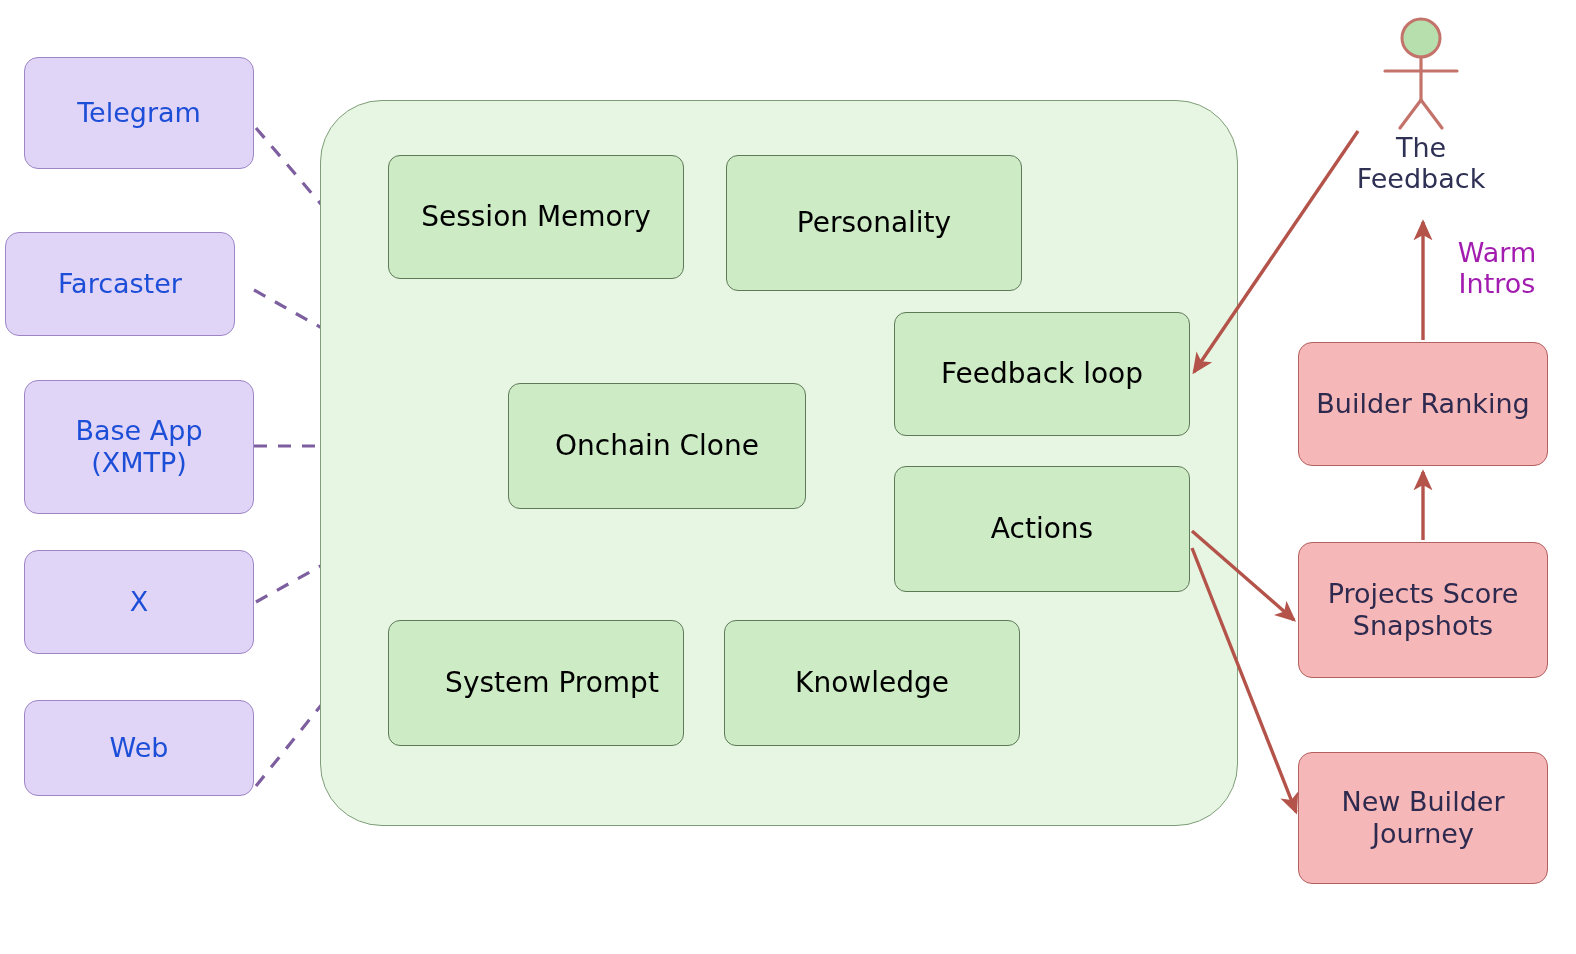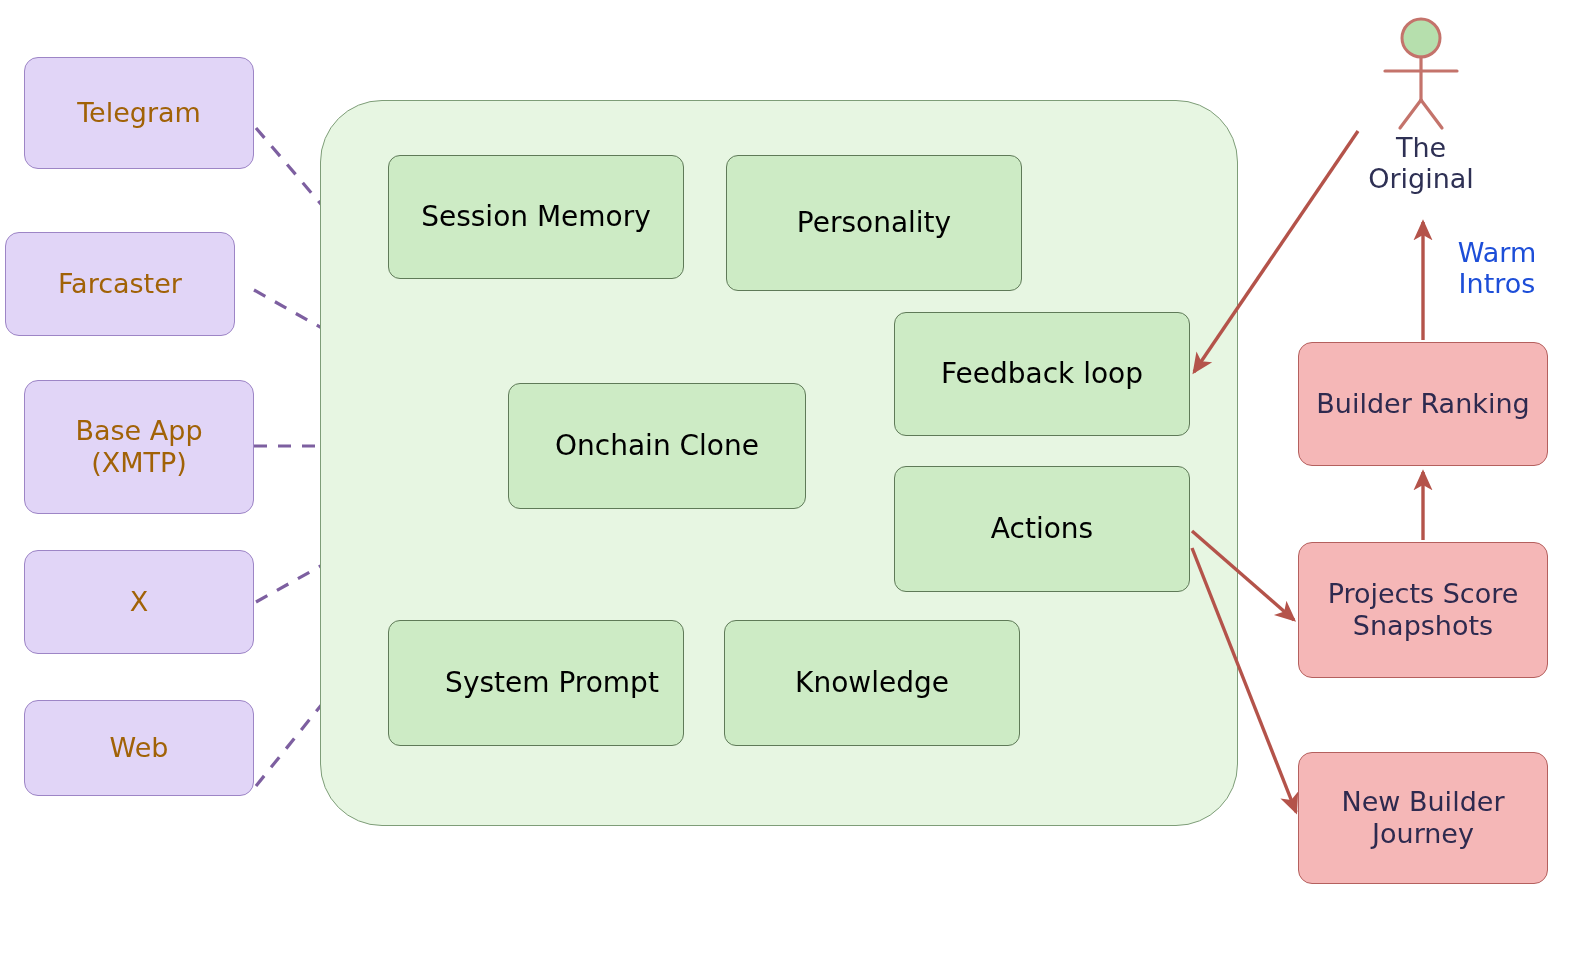--- a/index.html
+++ b/index.html
@@ -22,21 +22,21 @@
     text-align:center;
     border-radius:14px;
     line-height:1.18;
     white-space:pre-line;
   }
 
   
   .purple{
     background:#e1d5f7;
     border:1.4px solid #9d85c6;
-    color:#a16207;
+    color:#1d4ed8;
     font-family:"DejaVu Sans", sans-serif;
     font-size:27px;
   }
 
   
   .container-green{
     position:absolute;
     background:#e7f6e2;
     border:1.3px solid #7e9d78;
     border-radius:62px;
@@ -69,21 +69,21 @@
     text-align:center;
     line-height:1.16;
     white-space:pre-line;
   }
   .label-actor{
     color:#2e3054;
     font-family:"DejaVu Sans", sans-serif;
     font-size:27px;
   }
   .label-edge{
-    color:#1d4ed8;
+    color:#a21caf;
     font-family:"DejaVu Sans", sans-serif;
     font-size:27px;
   }
 
   svg.overlay{position:absolute;left:0;top:0;width:1576px;height:954px;pointer-events:none;}
   svg.under{z-index:1;}
   svg.over{z-index:3;}
   .node,.container-green,.label{z-index:2;}
   .node.green,.node.red,.node.purple{z-index:4;}
   .label{z-index:5;}
@@ -178,18 +178,18 @@
       <g stroke="#c4736b" stroke-width="3.2" fill="none" stroke-linecap="round">
         <line x1="1421" y1="57" x2="1421" y2="100"></line>
         <line x1="1385" y1="71" x2="1457" y2="71"></line>
         <line x1="1421" y1="100" x2="1400" y2="128"></line>
         <line x1="1421" y1="100" x2="1442" y2="128"></line>
       </g>
     </g>
   </svg>
 
   <div class="label label-actor" style="left:1341px; top:132px; width:160px;">The
-Original</div>
+Feedback</div>
 
   <div class="label label-edge" style="left:1432px; top:237px; width:130px; text-align:center;">Warm
 Intros</div>
 
 </div>
 
 </body></html>

